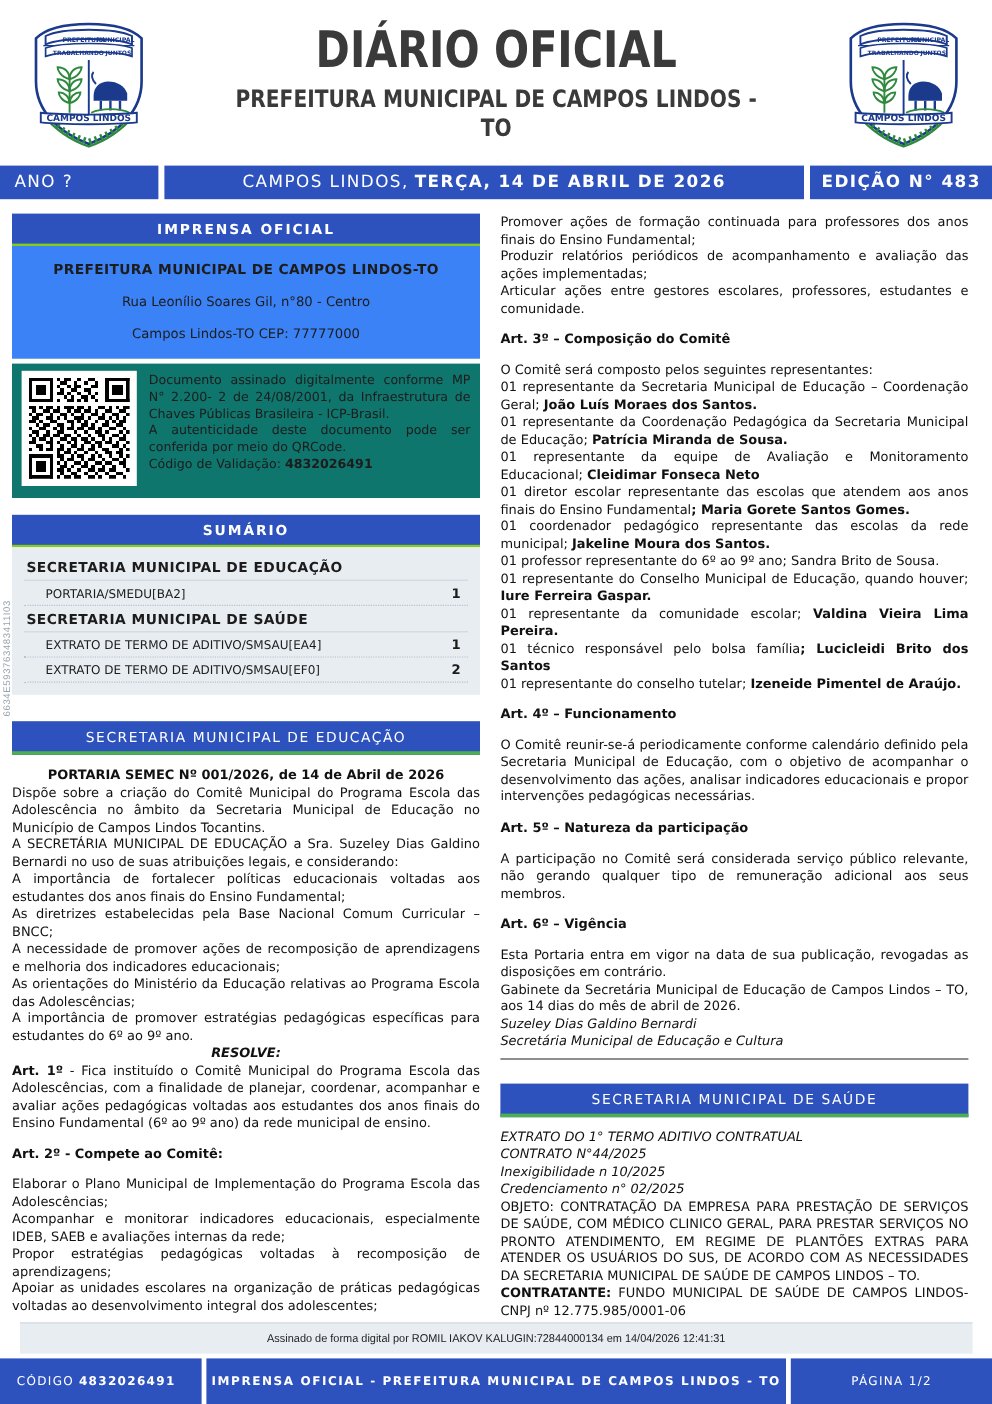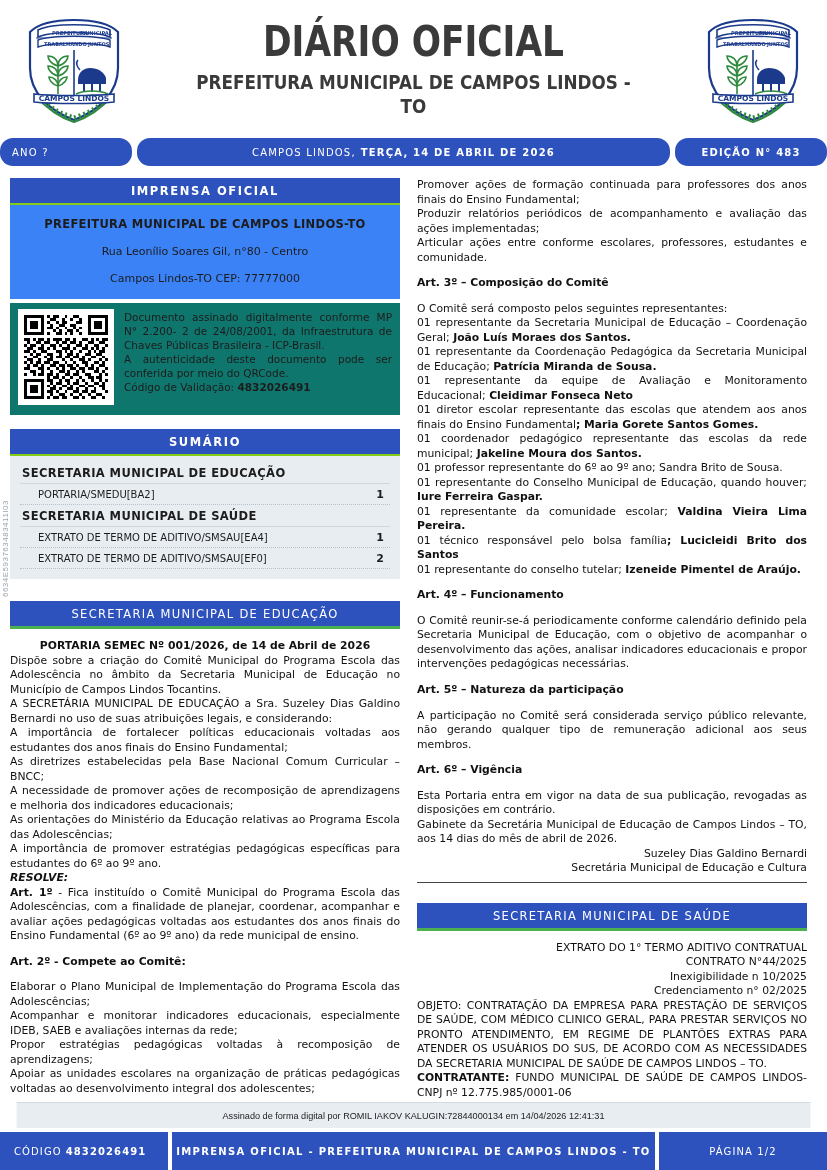--- a/index.html
+++ b/index.html
@@ -47,25 +47,24 @@
     gap: 5px;
     padding: 0 0px;
     height: 28px;
     align-items: stretch;
   }
   .eb-cell {
     background: #2e52bd;
     color: #ffffff;
     display: flex;
     align-items: center;
-    font-size: 10px;
+    font-size: 14px;
     letter-spacing: 1.2px;
     font-weight: bold;
     transform: none;
-    border-radius: 13px;
   }
   .eb-year { flex: 0 0 132px; padding-left: 12px; font-weight: normal; }
   .eb-date { flex: 1; justify-content: center; }
   .eb-date .light { font-weight: normal; margin-right: 5px; letter-spacing: 1.2px; }
   .eb-num { flex: 0 0 152px; justify-content: center; }
 
   
   .body-cols {
     display: flex;
     gap: 17px;
@@ -159,23 +158,23 @@
   .sec-head.first { margin-top: 22px; }
 
   
   .txt {
     font-size: 10.8px;
     line-height: 1.345;
     text-align: justify;
     color: #111;
   }
   .txt p { margin: 0; }
-  .txt .center { text-align: right; }
+  .txt .center { text-align: left; font-style: italic; }
   .txt .ctr-b { text-align: center; font-weight: bold; }
-  .txt .resolve { font-weight: bold; font-style: italic; }
+  .txt .resolve { text-align: center; font-weight: bold; font-style: italic; }
   .txt .h { font-weight: bold; margin-top: 11px; }
   .txt b { font-weight: bold; }
   .txt .pt { padding-top: 11px; }
   .rule { border-top: 1px solid #444; margin: 6px 0 0; }
 
   
   .signstrip {
     position: absolute;
     left: 0; right: 0;
     bottom: 42px;
@@ -599,21 +598,21 @@
       <p>Acompanhar e monitorar indicadores educacionais, especialmente IDEB, SAEB e avaliações internas da rede;</p>
       <p>Propor estratégias pedagógicas voltadas à recomposição de aprendizagens;</p>
       <p>Apoiar as unidades escolares na organização de práticas pedagógicas voltadas ao desenvolvimento integral dos adolescentes;</p>
     </div>
   </div>
 
   <div class="col">
     <div class="txt">
       <p>Promover ações de formação continuada para professores dos anos finais do Ensino Fundamental;</p>
       <p>Produzir relatórios periódicos de acompanhamento e avaliação das ações implementadas;</p>
-      <p>Articular ações entre conforme escolares, professores, estudantes e comunidade.</p>
+      <p>Articular ações entre gestores escolares, professores, estudantes e comunidade.</p>
       <p class="h">Art. 3º – Composição do Comitê</p>
       <p class="pt">O Comitê será composto pelos seguintes representantes:</p>
 
       <p><span>01 representante da Secretaria Municipal de Educação – Coordenação Geral; </span><b>João Luís Moraes dos Santos.</b></p>
       <p><span>01 representante da Coordenação Pedagógica da Secretaria Municipal de Educação; </span><b>Patrícia Miranda de Sousa.</b></p>
       <p><span>01 representante da equipe de Avaliação e Monitoramento Educacional; </span><b>Cleidimar Fonseca Neto</b></p>
       <p><span>01 diretor escolar representante das escolas que atendem aos anos finais do Ensino Fundamental</span><b>; Maria Gorete Santos Gomes.</b></p>
       <p><span>01 coordenador pedagógico representante das escolas da rede municipal; </span><b>Jakeline Moura dos Santos.</b></p>
       <p><span>01 professor representante do 6º ao 9º ano; Sandra Brito de Sousa.</span><b></b></p>
       <p><span>01 representante do Conselho Municipal de Educação, quando houver; </span><b>Iure Ferreira Gaspar.</b></p>

